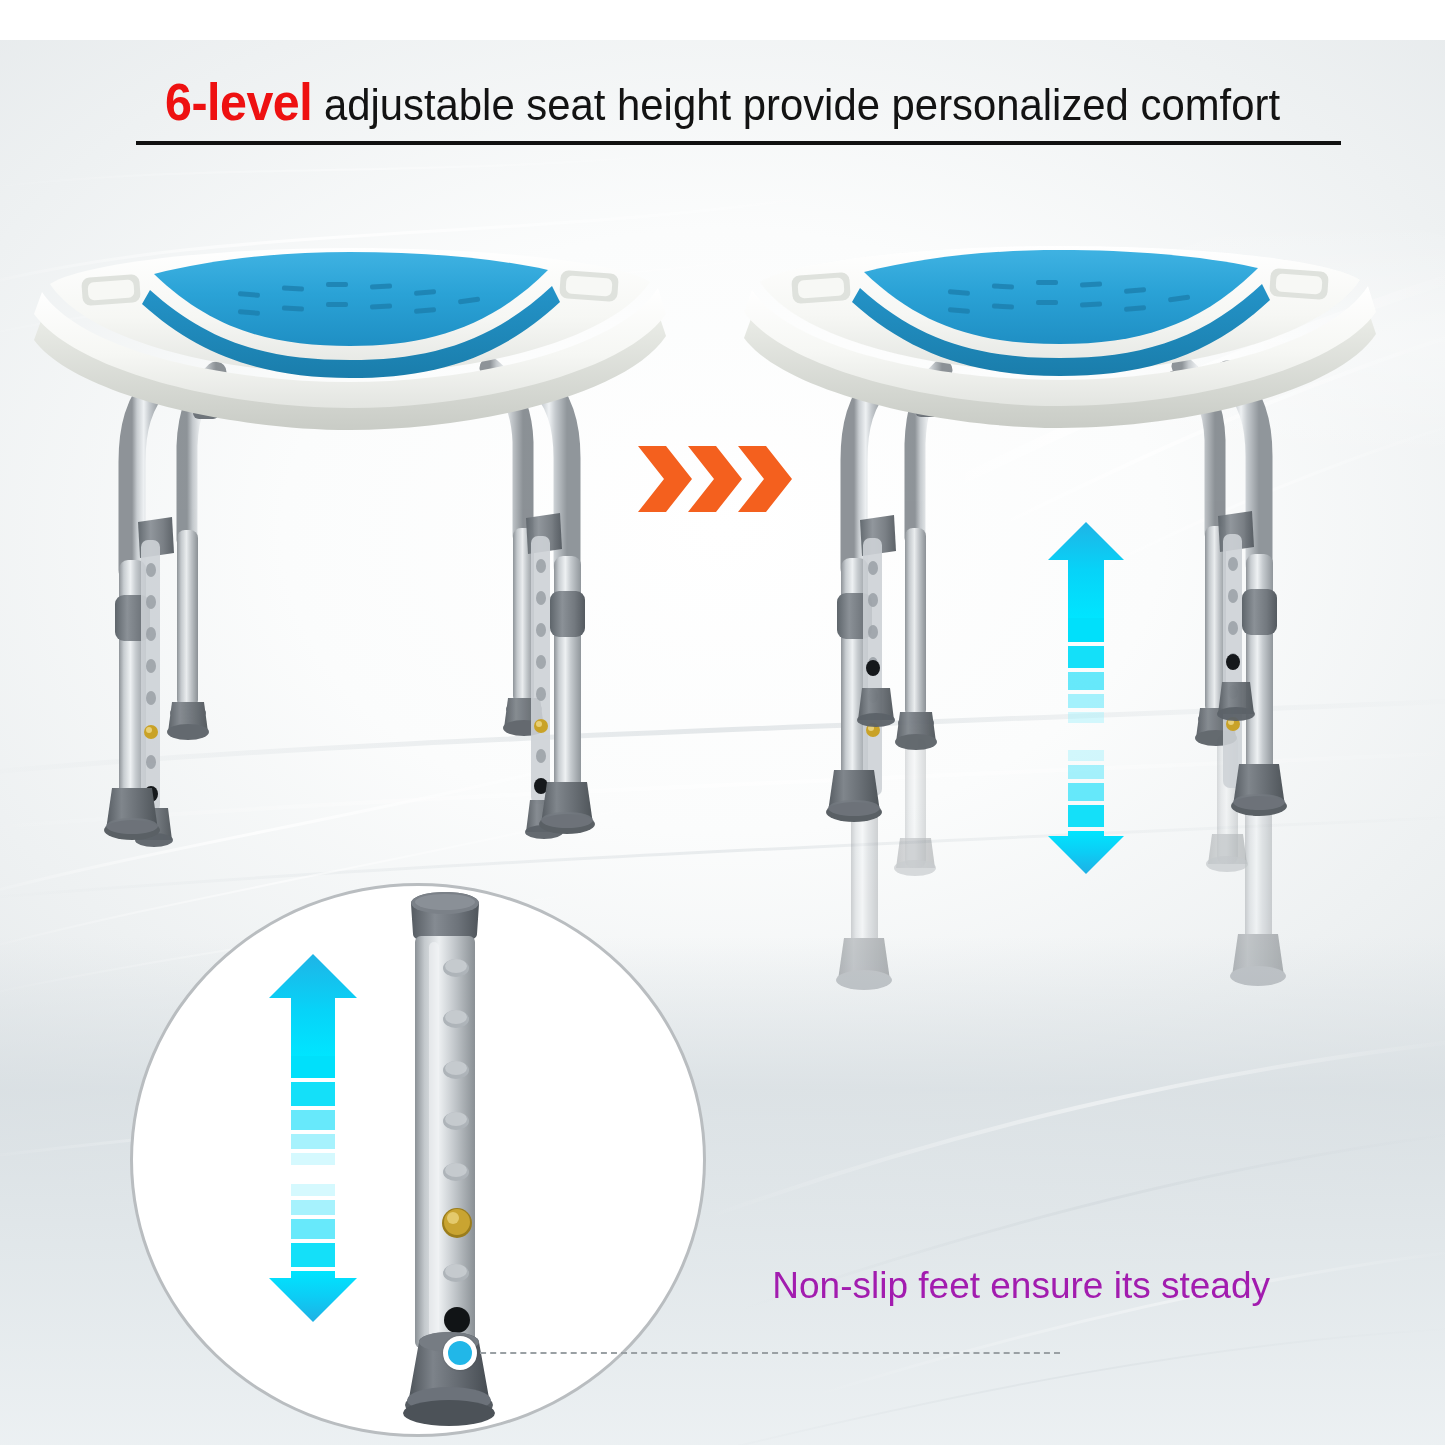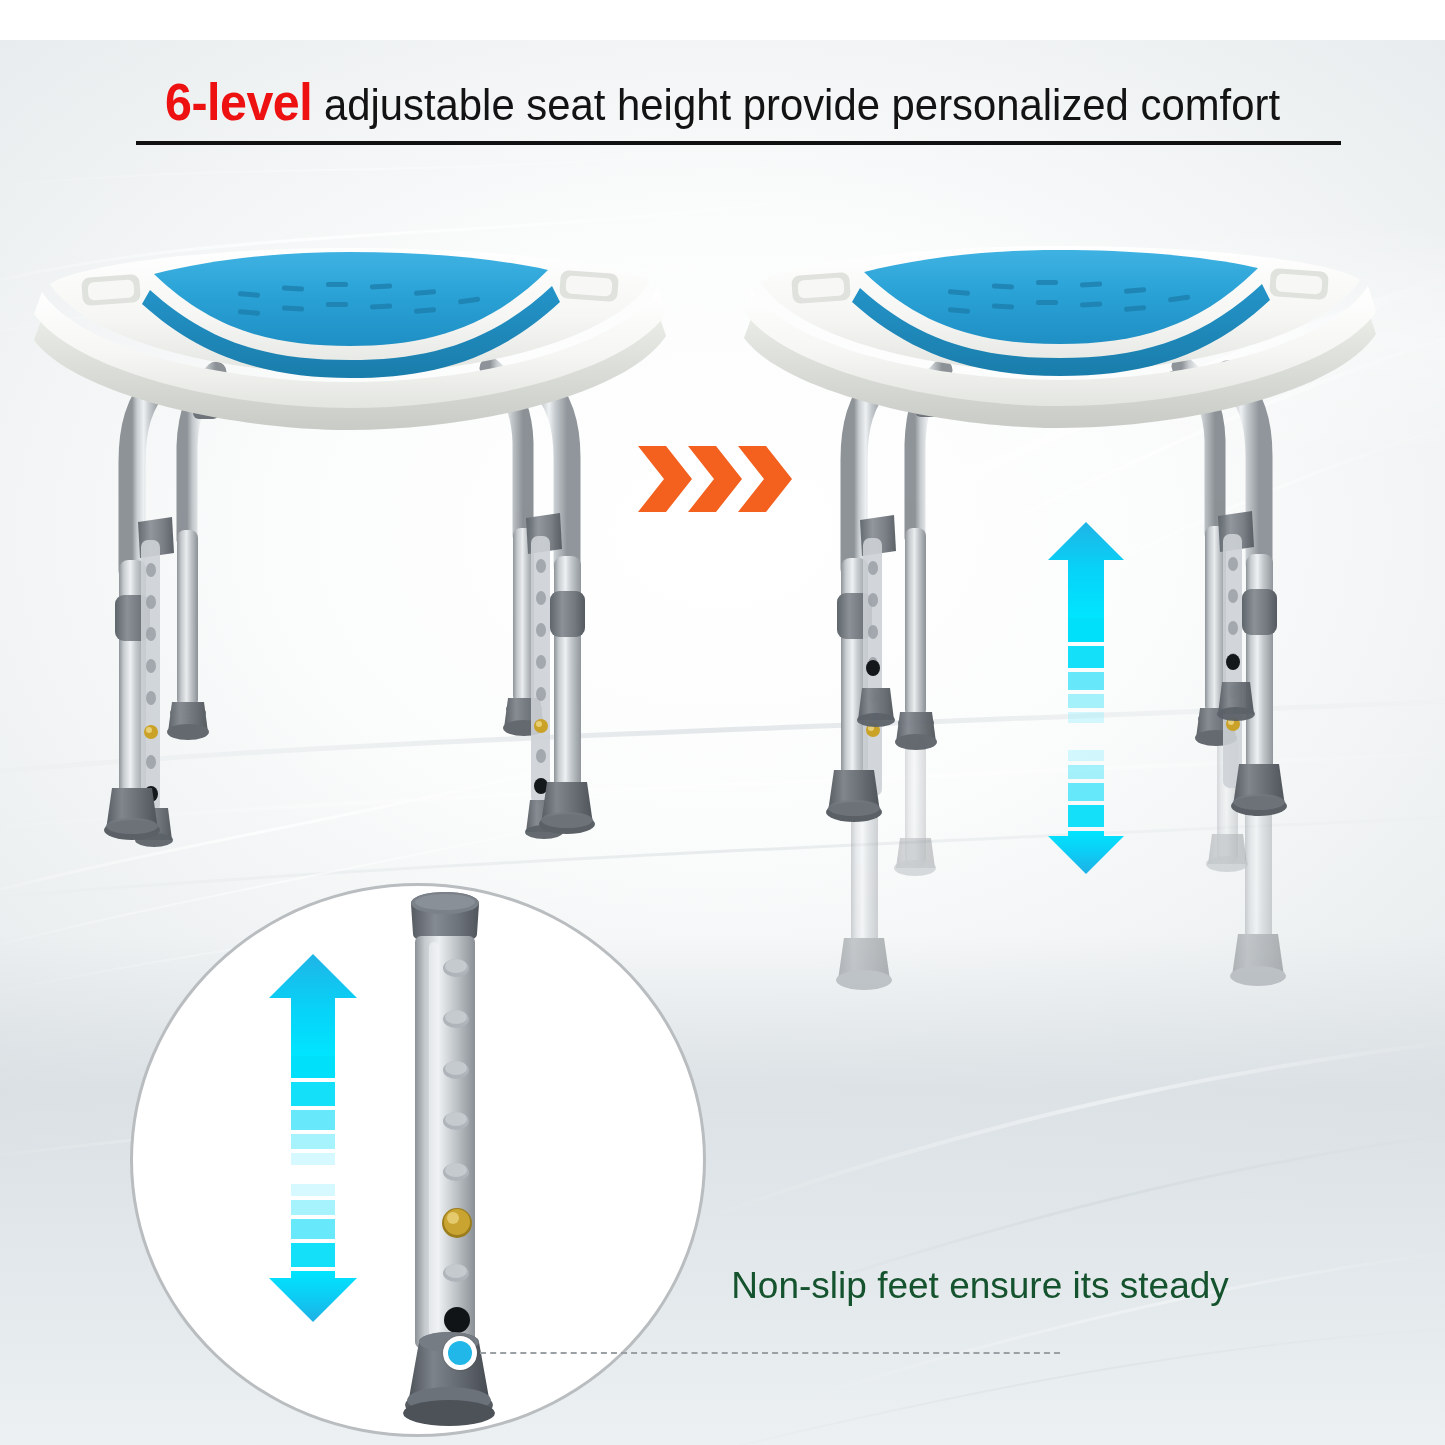--- a/index.html
+++ b/index.html
@@ -46,22 +46,22 @@
   .inset-inner{position:absolute;inset:0;}
 
   
   .leader{position:absolute;left:470px;top:1312px;width:590px;height:0;
           border-top:2px dashed #9aa0a4;}
   .dot-marker{position:absolute;left:443px;top:1296px;width:34px;height:34px;border-radius:50%;
           background:#21b7e8;border:5px solid #ffffff;box-sizing:border-box;
           box-shadow:0 0 2px rgba(0,0,0,.25);}
 
   
-  .caption{position:absolute;left:690px;top:1222px;width:580px;text-align:center;
-           font-size:37px;line-height:1.28;color:#14532d;font-weight:400;}
+  .caption{position:absolute;left:690px;top:1222px;width:580px;text-align:right;
+           font-size:37px;line-height:1.28;color:#a21caf;font-weight:400;}
   .caption span{display:block;}
 </style>
 </head>
 <body>
 
 <div id="stage">
 
   <div class="bg-base"></div>
   <div class="bg-floor"></div>
 

